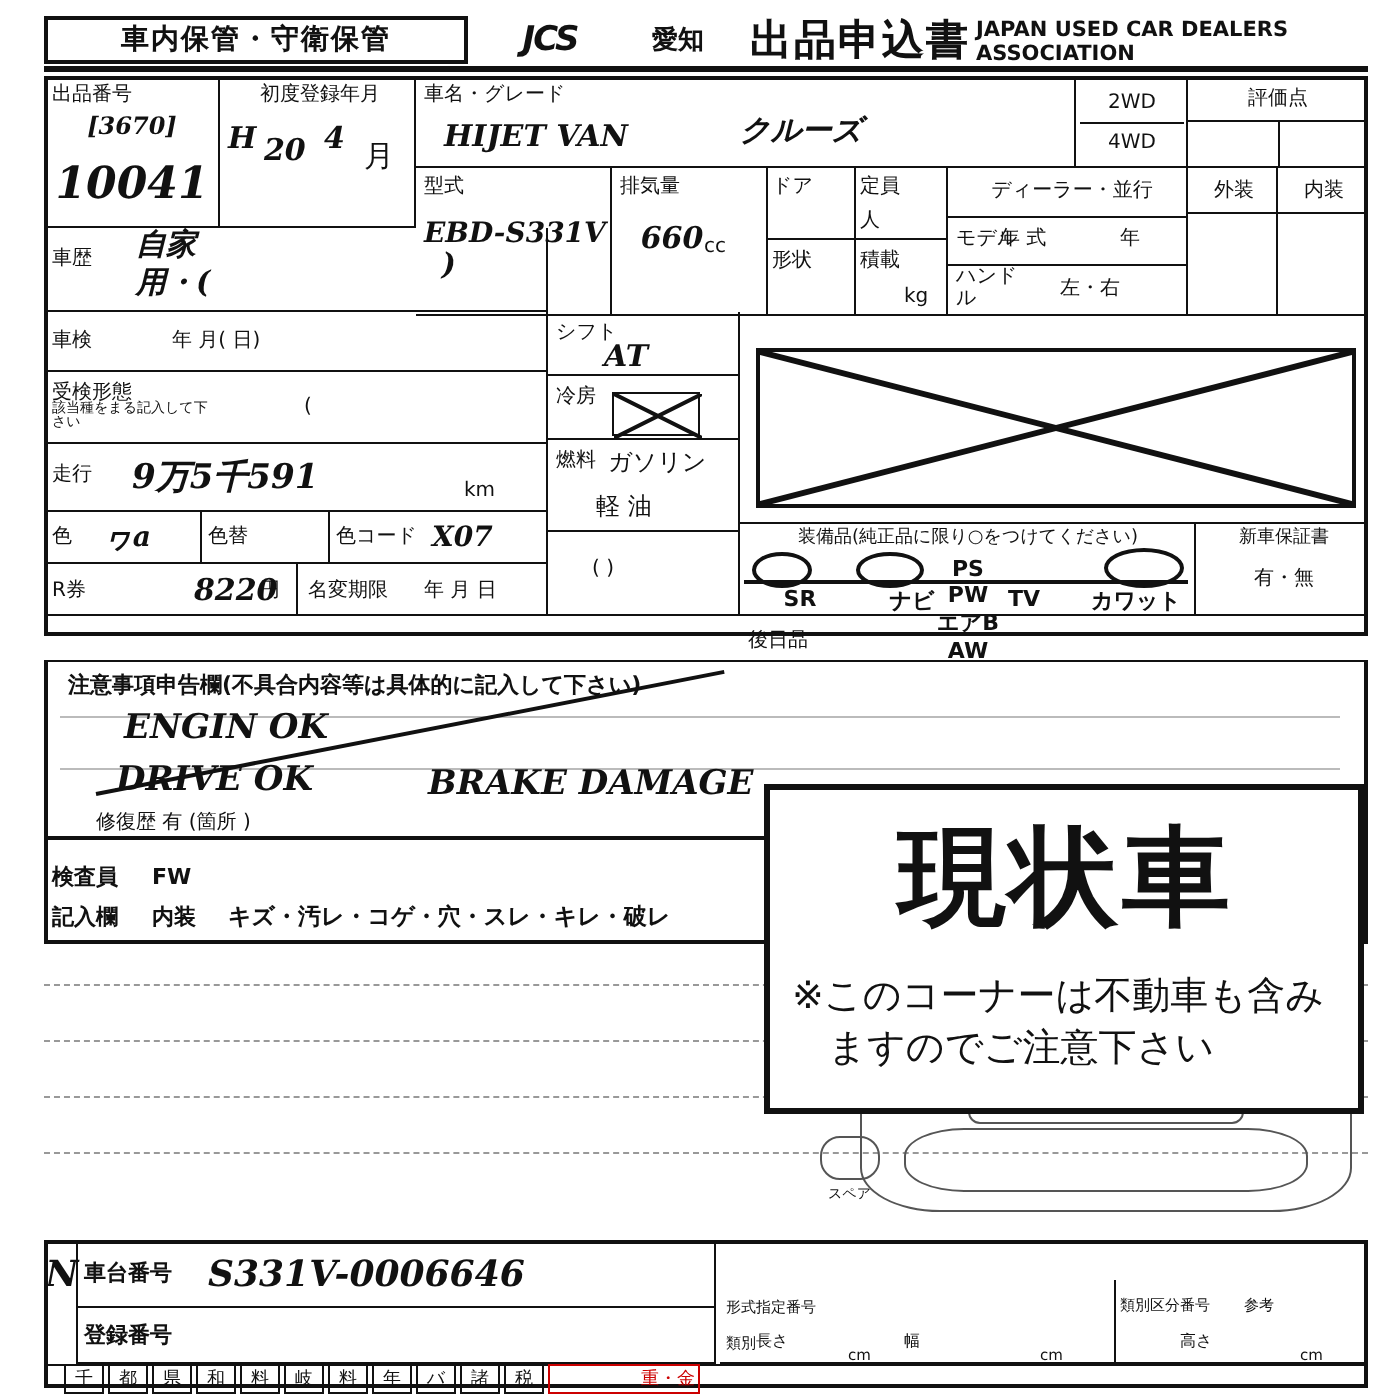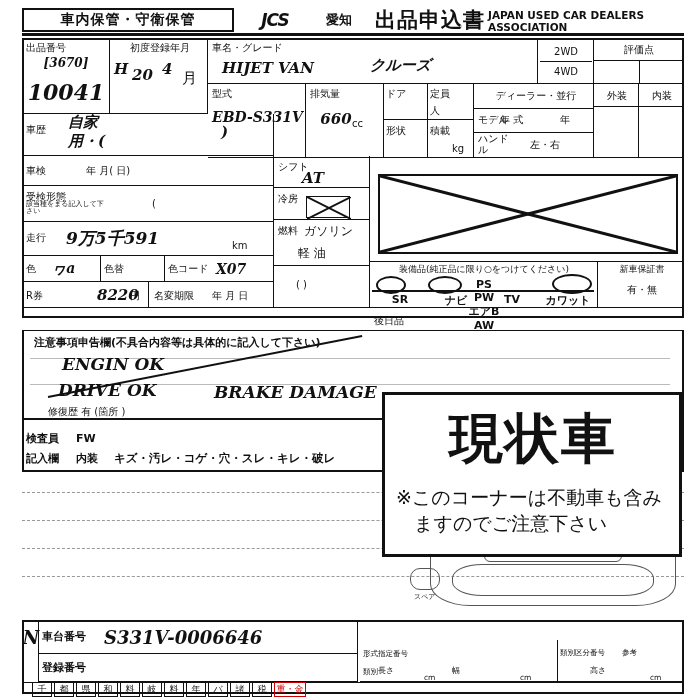--- a/index.html
+++ b/index.html
@@ -662,16 +662,16 @@
     <span class="bchip">都</span>
     <span class="bchip">県</span>
     <span class="bchip">和</span>
     <span class="bchip">料</span>
     <span class="bchip">岐</span>
     <span class="bchip">料</span>
     <span class="bchip">年</span>
     <span class="bchip">バ</span>
     <span class="bchip">諸</span>
     <span class="bchip">税</span>
-    <span class="bchip" style="border-color:#c00;color:#c00;width:30px;">重・金</span>
+    <span class="bchip" style="border-color:#c00;color:#c00;width:30px;padding-left:44px;">重・金</span>
   </div>
 
 </div>
 
 </body></html>

